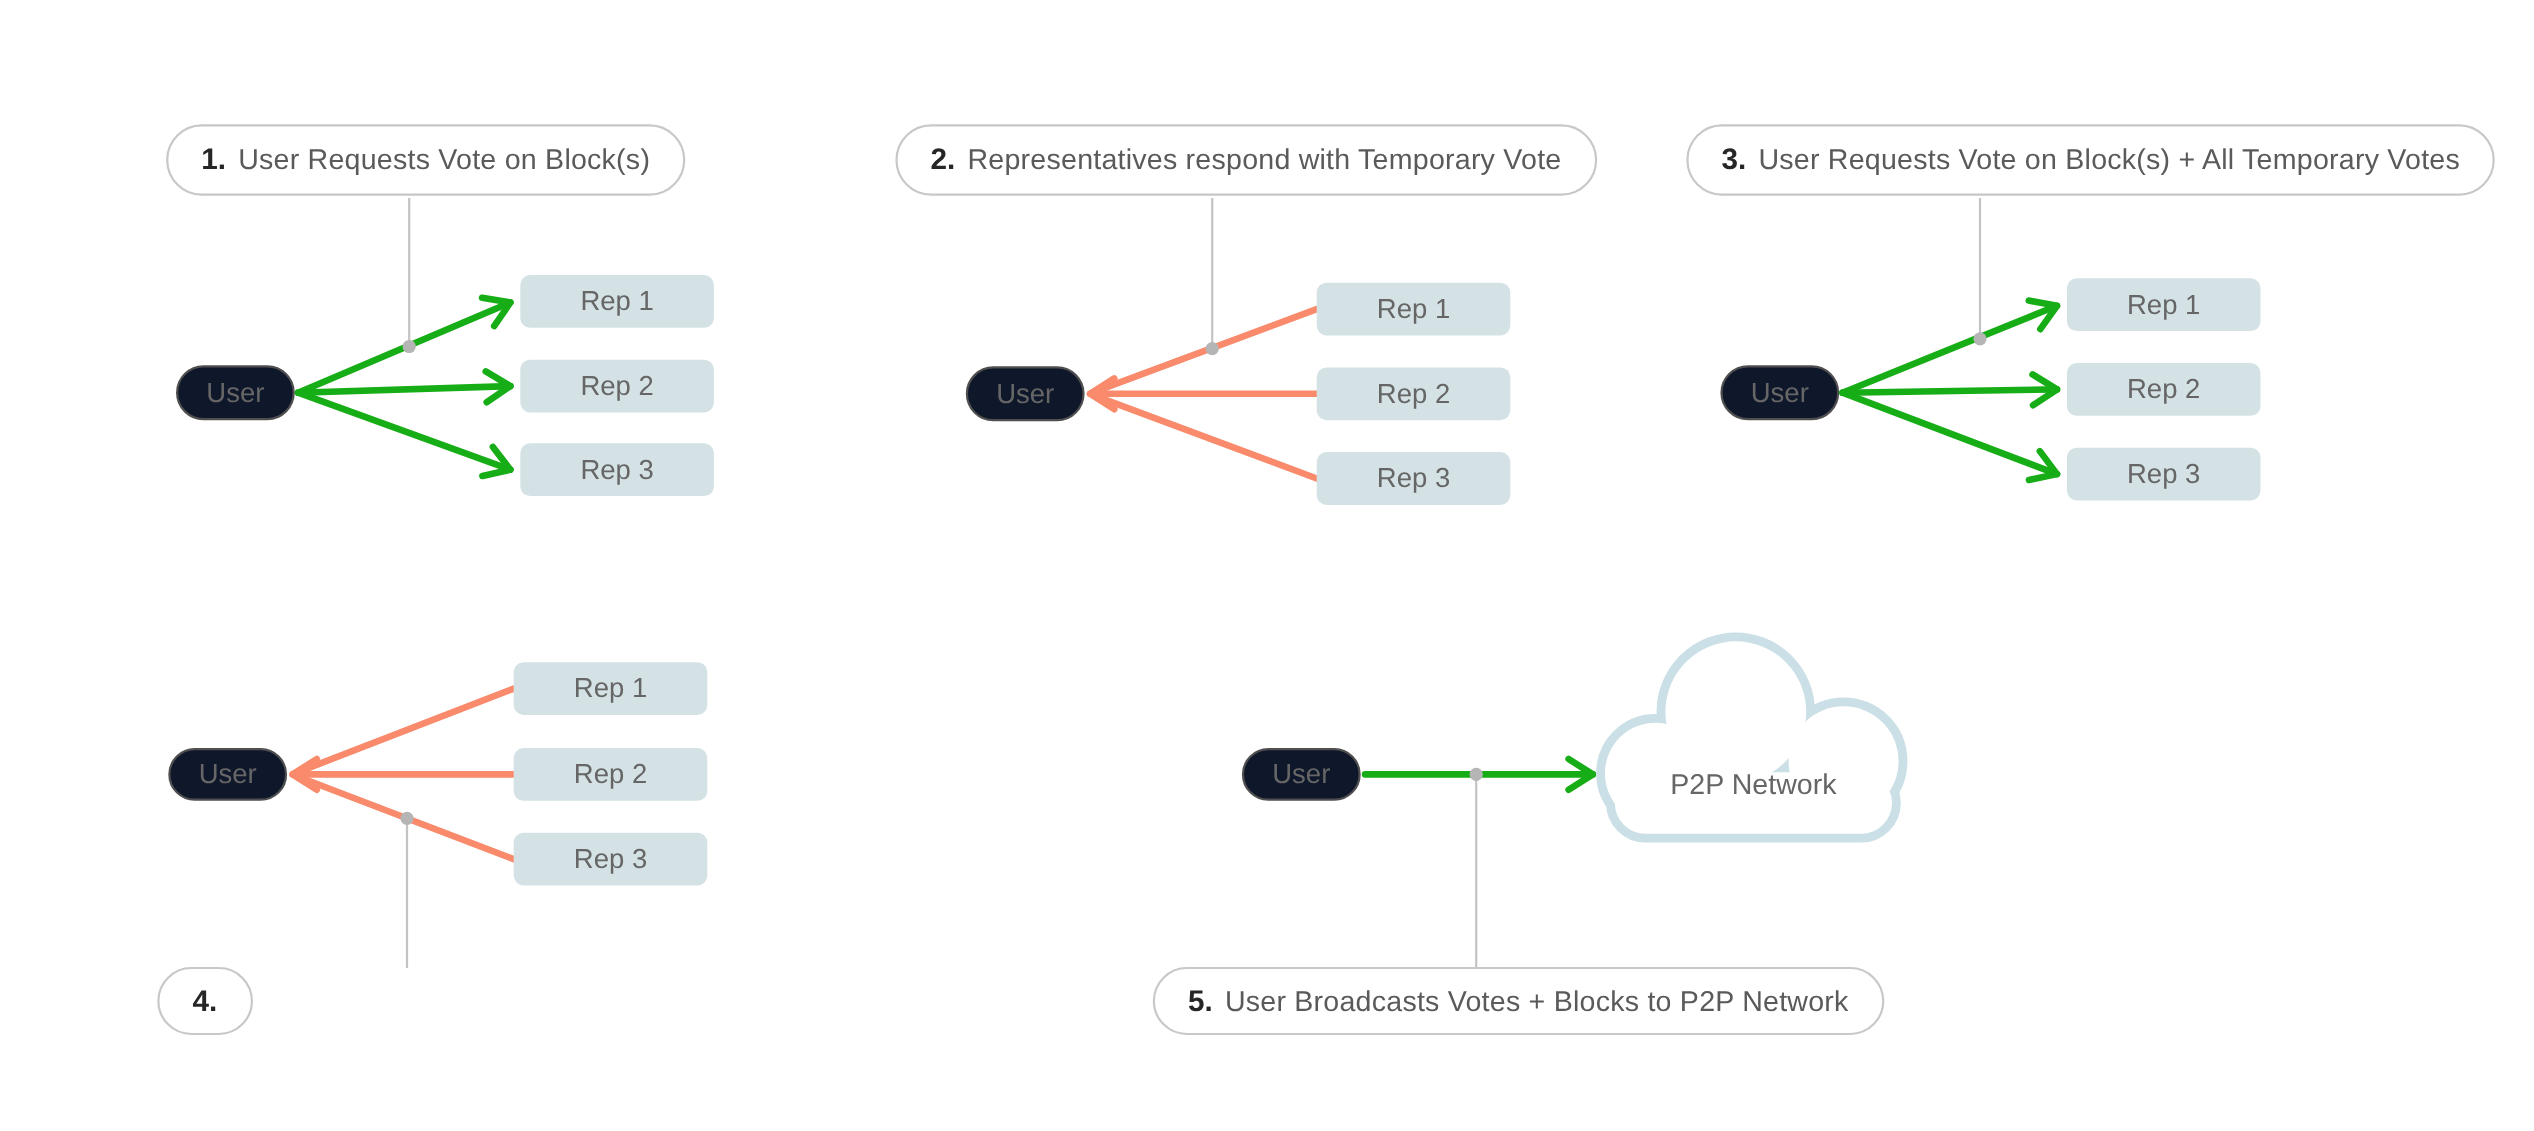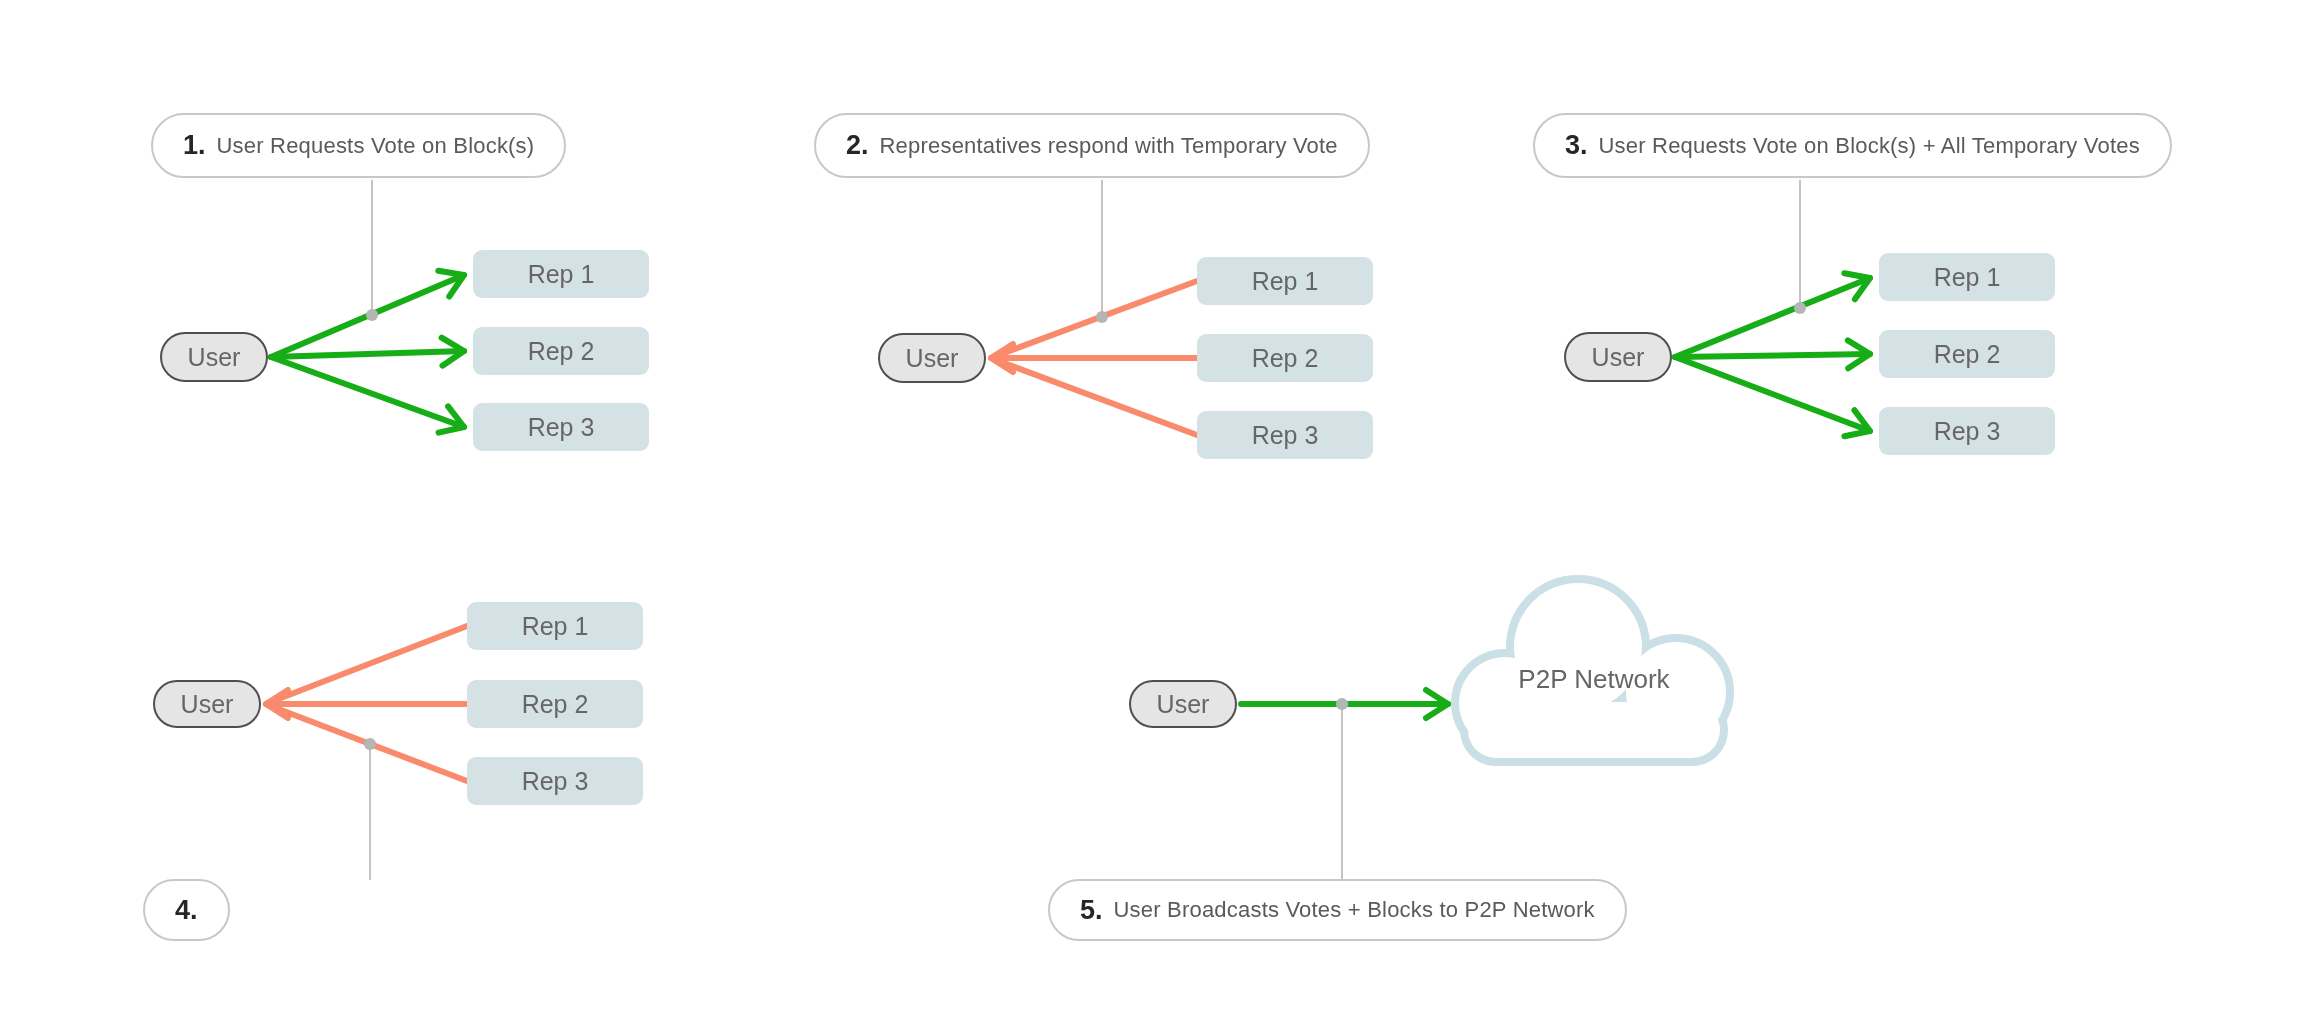--- a/index.html
+++ b/index.html
@@ -18,36 +18,36 @@
   .cloud-fill{fill:#ffffff;stroke:none;}
 
   .label-pill{
     position:absolute;z-index:2;height:65px;box-sizing:border-box;
     background:#fff;border:2px solid var(--pill-border,#c8c8c8);border-radius:34px;
     display:flex;align-items:center;justify-content:center;gap:11px;
     padding:0 30px;white-space:nowrap;
   }
   .label-pill.bottom{height:62px;}
   .label-pill .num{font-size:27px;font-weight:700;color:var(--number-text,#262626);}
-  .label-pill .txt{font-size:22px;color:var(--label-text,#5a5a5a);letter-spacing:.2px;}
+  .label-pill .txt{font-size:26px;color:var(--label-text,#5a5a5a);letter-spacing:.2px;}
 
   .user-pill{
     position:absolute;z-index:2;width:108px;height:50px;box-sizing:border-box;
-    background:#e5e5e5;border:2.5px solid var(--user-border,#4f4f4f);border-radius:26px;
+    background:#0f172a;border:2.5px solid var(--user-border,#4f4f4f);border-radius:26px;
     display:flex;align-items:center;justify-content:center;
     font-size:25px;color:var(--node-text,#666666);
   }
   .rep-box{
     position:absolute;z-index:2;width:176px;height:48px;
     background:var(--node-fill,#d4e2e5);border-radius:9px;
     display:flex;align-items:center;justify-content:center;
     font-size:25px;color:var(--node-text,#666666);
   }
   .cloud-label{
-    position:absolute;z-index:2;left:1489px;top:664px;width:210px;text-align:center;
+    position:absolute;z-index:2;left:1489px;top:698px;width:210px;text-align:center;
     font-size:26px;color:var(--node-text,#666666);
   }
 </style>
 </head>
 <body>
 
 <div class="canvas">
 
   <svg class="wires" width="2304" height="1028" viewBox="0 0 2304 1028">
     <defs>

